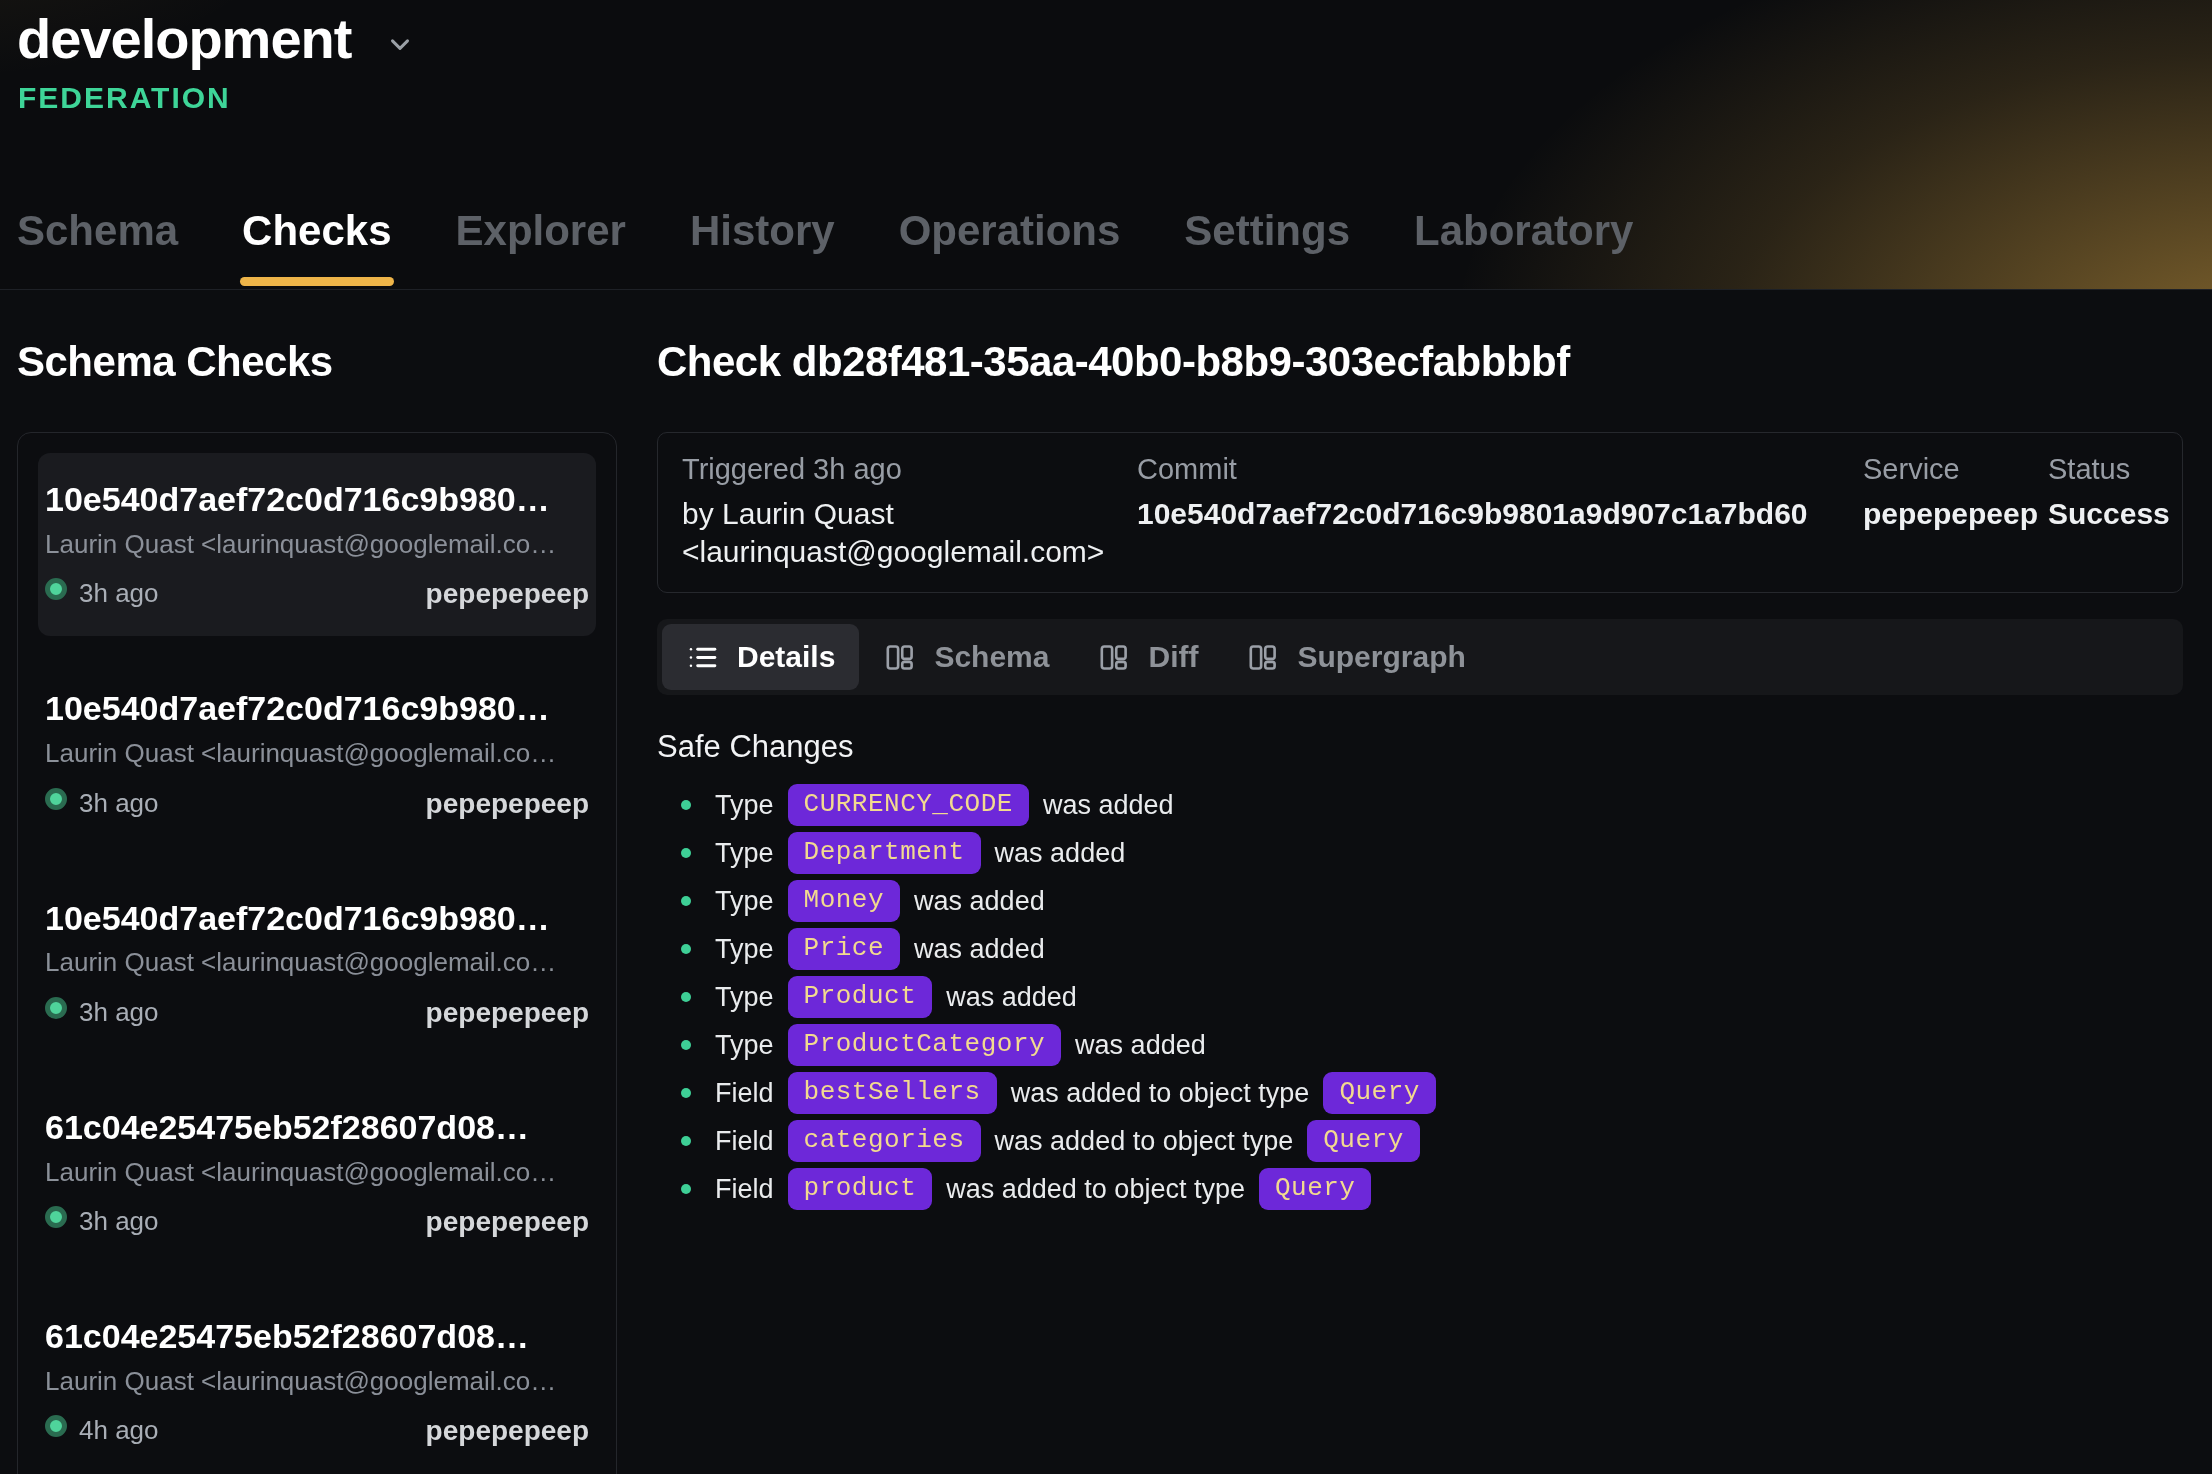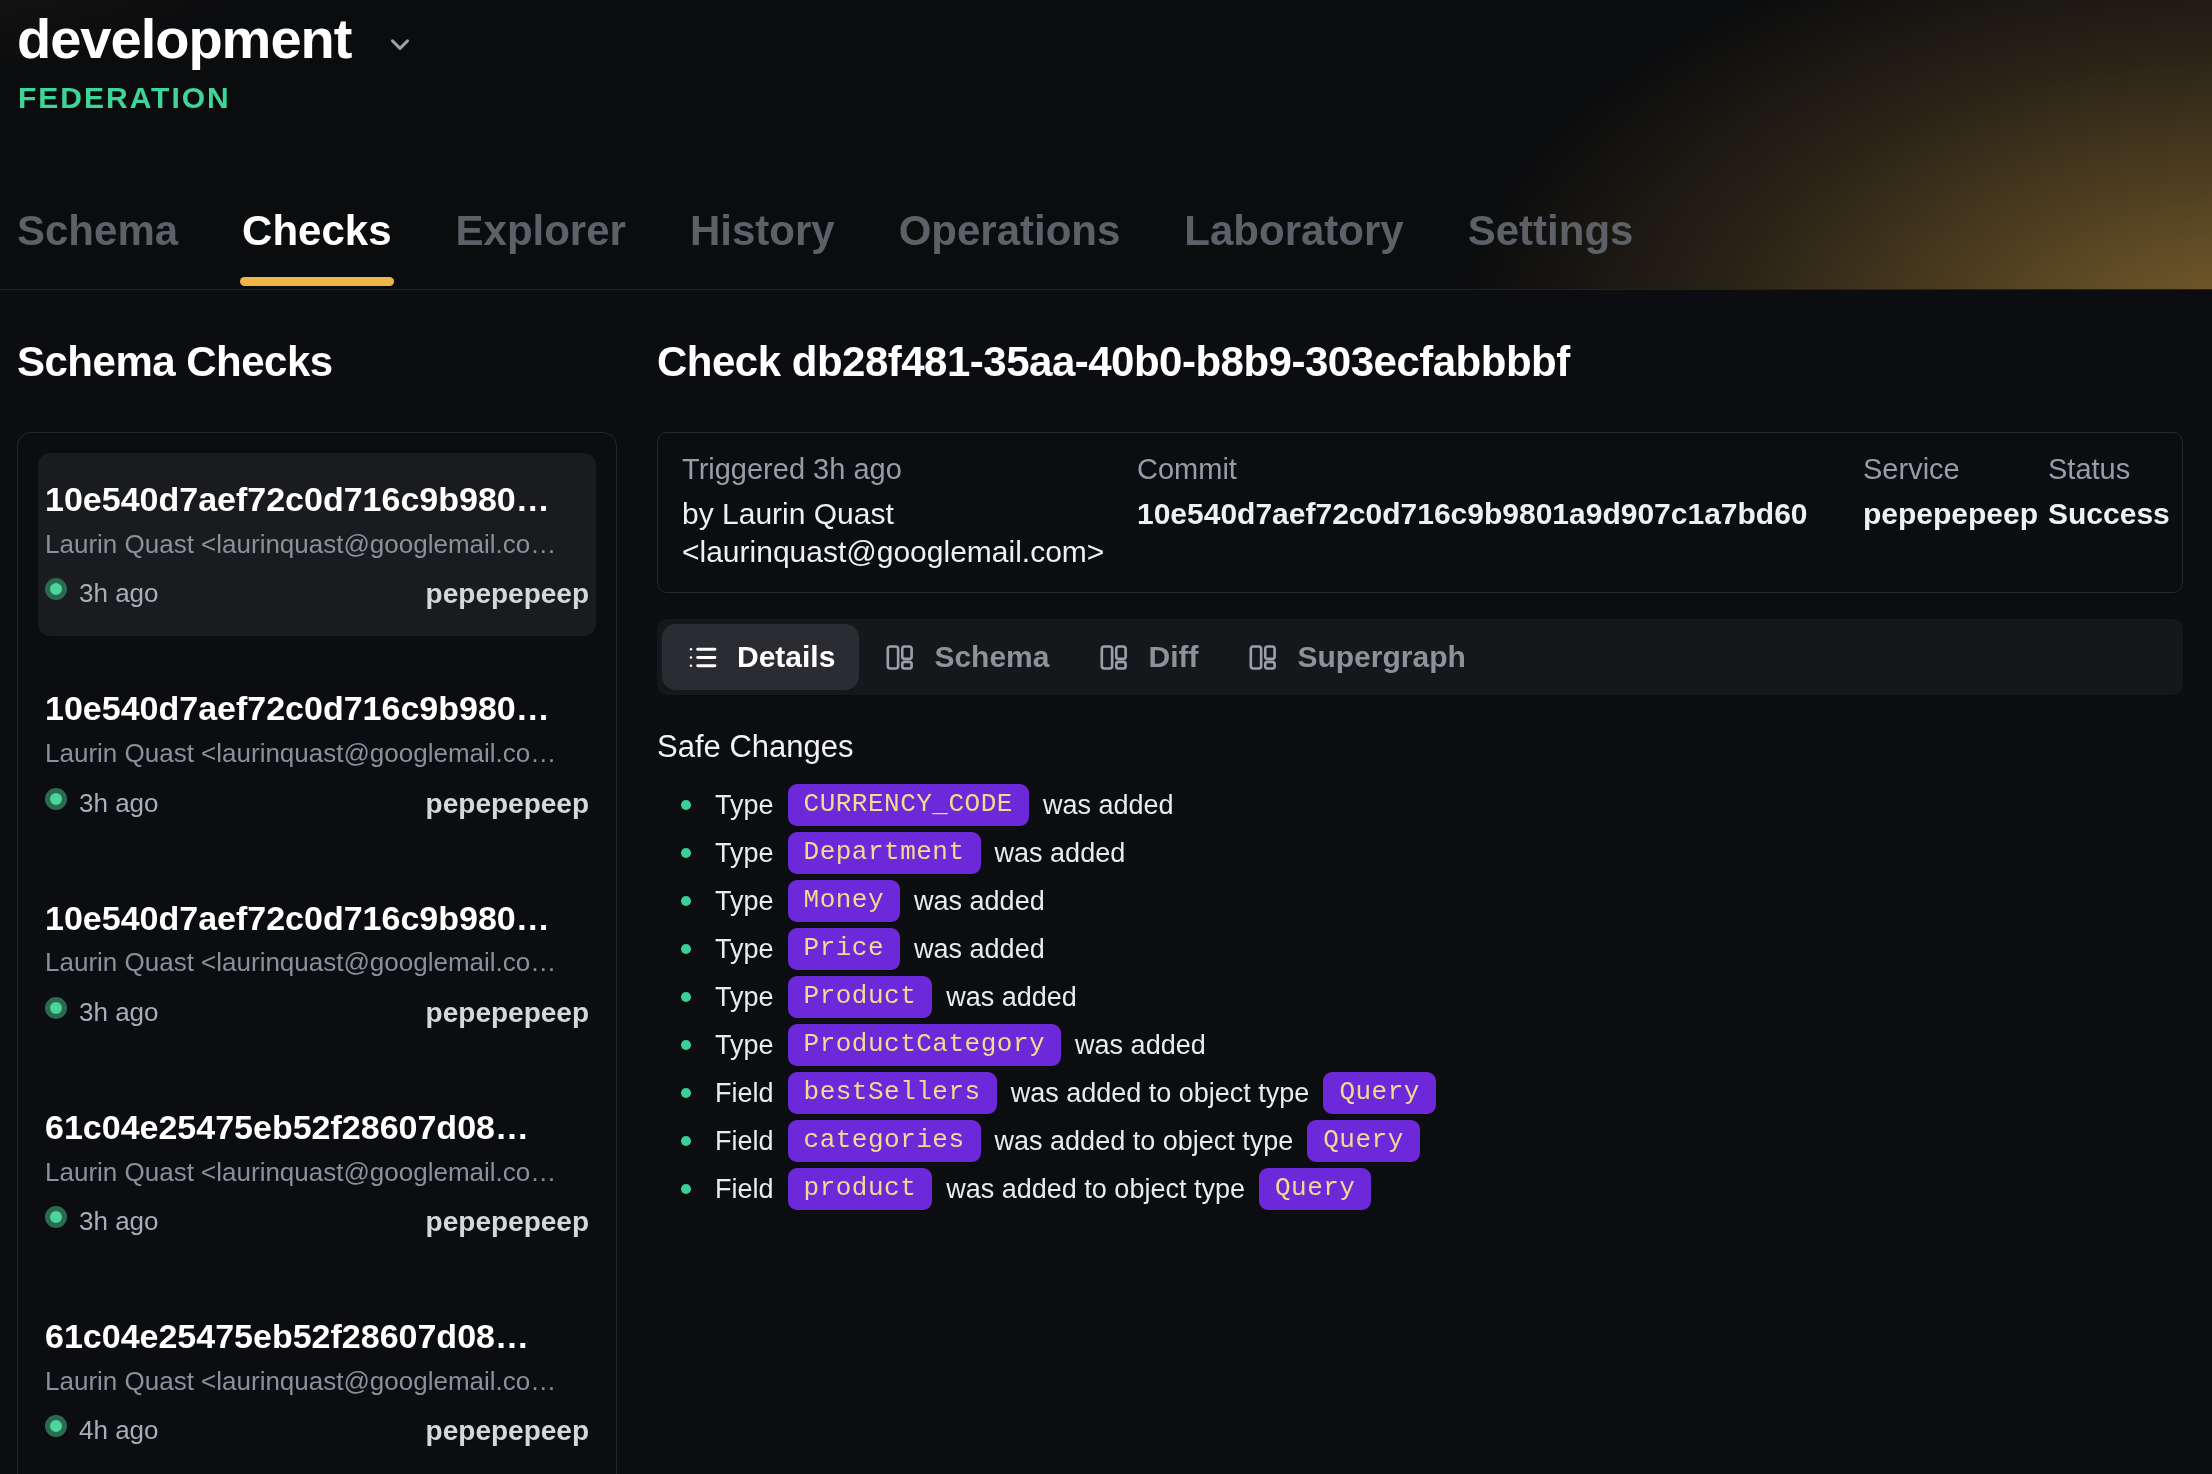--- a/index.html
+++ b/index.html
@@ -107,21 +107,21 @@
     margin-top:26px;
     height:76px;
     background:#16171a;
     border-radius:10px;
     padding:5px;
     display:flex; align-items:center;
   }
   .vtab {
     display:flex; align-items:center; gap:18px;
     height:66px; padding:0 24px;
-    border-radius:14px;
+    border-radius:9px;
     font-size:30px; font-weight:600; color:#8e9298;
     cursor:pointer; white-space:nowrap;
   }
   .vtab.active { background:#2b2c31; color:#ffffff; }
   .vtab svg { flex:none; }
 
   
   .safe-title { margin-top:34px; font-size:31px; font-weight:500; color:#f2f3f5; }
   .changes { margin-top:16px; }
   .change-row { display:flex; align-items:center; height:48px; padding-left:24px; font-size:27px; color:#e9ebed; }
@@ -166,25 +166,25 @@
 
       <div class="nav-tab">
         <span>History</span>
       </div>
 
       <div class="nav-tab">
         <span>Operations</span>
       </div>
 
       <div class="nav-tab">
+        <span>Settings</span>
+      </div>
+
+      <div class="nav-tab">
         <span>Laboratory</span>
-      </div>
-
-      <div class="nav-tab">
-        <span>Settings</span>
       </div>
     </nav>
 </div>
 
 <div class="content">
 
   <div class="leftcol">
     <h2 class="section-h">Schema Checks</h2>
     <div class="checks-box">
 

